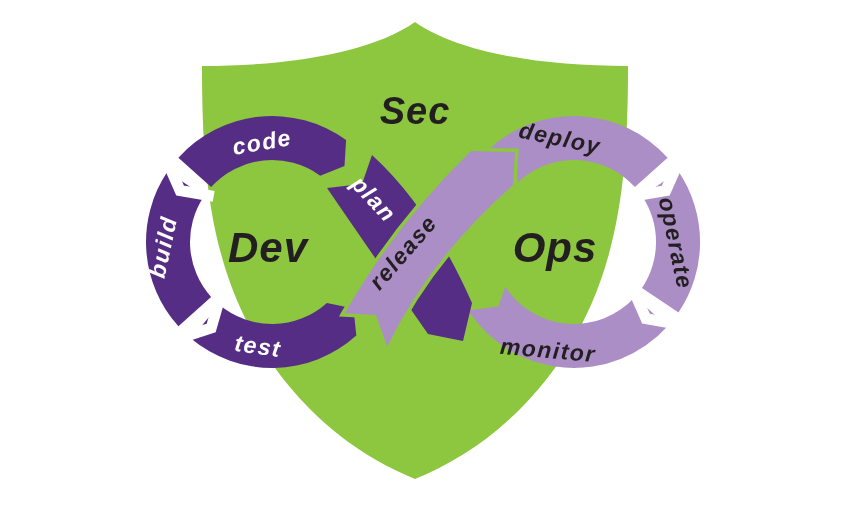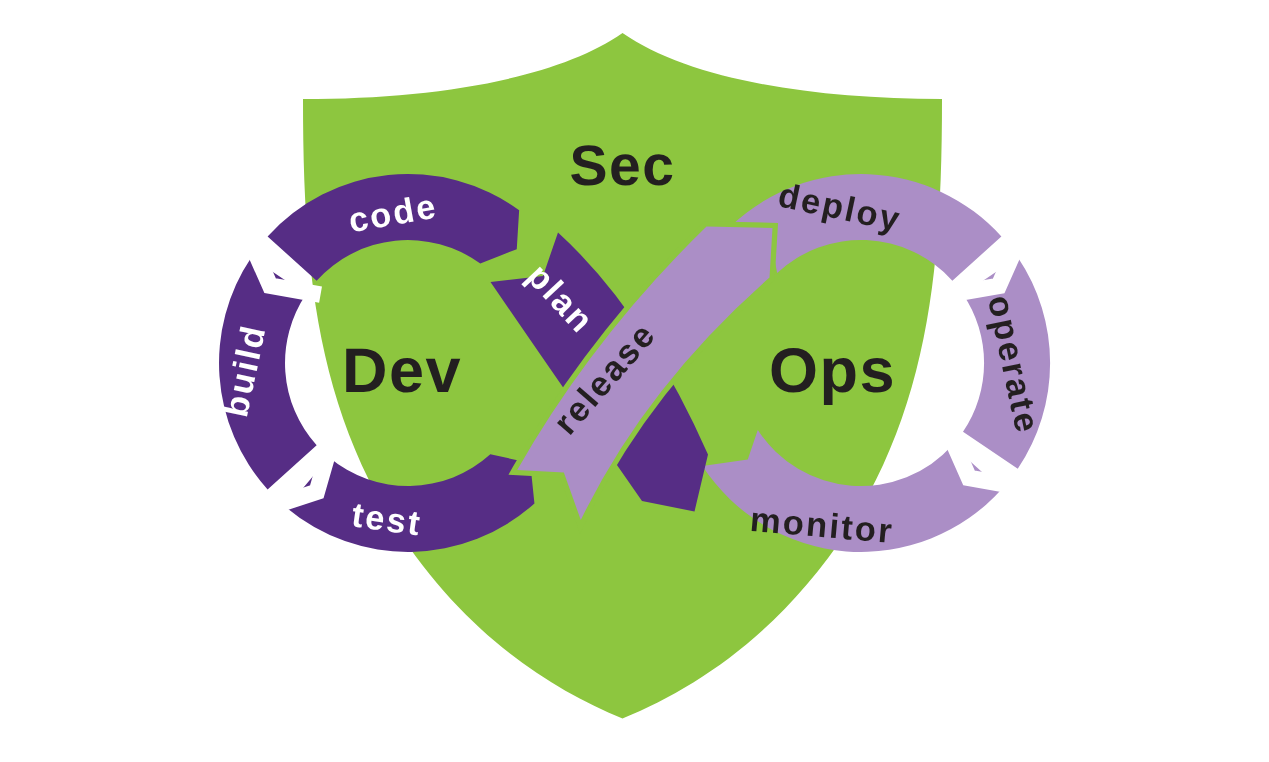--- a/index.html
+++ b/index.html
@@ -1,16 +1,16 @@
 <!DOCTYPE html>
 <html><head>
 <meta charset="utf-8">
 <style>
   html,body{margin:0;padding:0;background:#ffffff;}
-  .stage{position:relative;width:846px;height:504px;background:#ffffff;overflow:hidden;}
+  .stage{position:relative;width:846px;height:504px;background:#ffffff;overflow:hidden;font-style:italic;}
   svg{position:absolute;left:0;top:0;display:block;}
   text{font-family:"Liberation Sans","DejaVu Sans",sans-serif;font-weight:700;}
   .t-big{font-size:38px;fill:#231f20;letter-spacing:1px;}
   .t-huge{font-size:42px;fill:#231f20;letter-spacing:1px;}
   .t-stage{font-size:23px;letter-spacing:1.5px;}
   .t-light{fill:#ffffff;}
   .t-dark{fill:#231f20;}
   .gap-chevron{fill:none;stroke:#ffffff;stroke-width:11;stroke-linejoin:miter;stroke-linecap:butt;}
   .release-outline{stroke:#8dc63f;stroke-width:7;stroke-linejoin:miter;paint-order:stroke;}
 </style>

